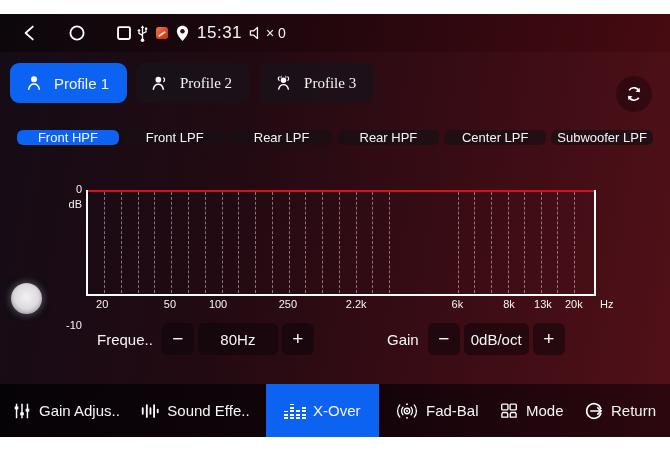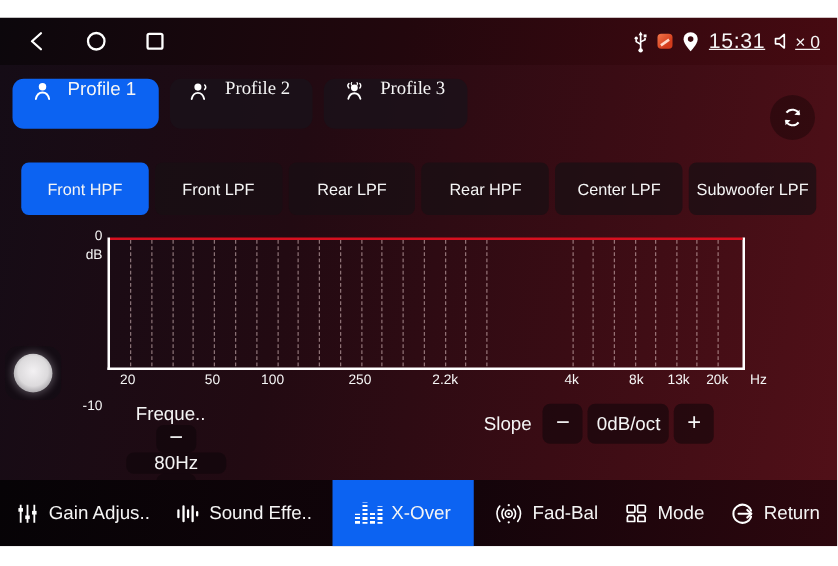--- a/index.html
+++ b/index.html
@@ -1,47 +1,47 @@
 <!DOCTYPE html>
 <html style="--accent: #0c63f2; --curve: #d6101f;"><head>
 <meta charset="utf-8">
 <style>
   html,body{margin:0;padding:0;background:#fff;}
   .frame{position:relative;width:670px;height:453px;background:#ffffff;overflow:hidden;
          font-family:"Liberation Sans", sans-serif;color:#f5f5f5;-webkit-font-smoothing:antialiased;}
   .screen{position:absolute;left:0;top:14px;width:670px;height:423px;overflow:hidden;}
 
   
-  .statusbar{position:relative;height:38px;display:flex;align-items:center;justify-content:space-between;
-             background:linear-gradient(100deg,#0c070c 0%,#22070d 48%,#470a11 100%);text-decoration:underline;}
+  .statusbar{position:relative;height:38px;display:flex;align-items:center;justify-content:flex-start;
+             background:linear-gradient(100deg,#0c070c 0%,#22070d 48%,#470a11 100%);}
   .sys-nav{display:flex;align-items:center;gap:23px;padding-left:18px;}
   .sys-nav .btn{width:24px;height:24px;display:flex;align-items:center;justify-content:center;cursor:pointer;}
   .status-right{display:flex;align-items:center;gap:7px;padding-right:14px;}
   .status-time{font-size:17px;letter-spacing:.5px;}
   .vol-wrap{display:flex;align-items:center;gap:2px;font-size:14px;}
   .app-chip{width:12px;height:12px;border-radius:3px;background:linear-gradient(135deg,#f4764a 0%,#d23c1c 70%);
             position:relative;overflow:hidden;}
   .app-chip::after{content:"";position:absolute;left:2px;top:6px;width:8px;height:2px;background:#ffd9c8;transform:rotate(-35deg);}
 
   
   .content{position:relative;height:332px;
            background:linear-gradient(100deg,#150c16 0%,#220a12 35%,#3a0c14 68%,#511018 100%);}
 
   
   .profile-row{position:absolute;left:10px;top:11px;display:flex;align-items:center;}
-  .profile-btn{height:40px;display:flex;gap:10px;padding:0 18px 0 14px;border-radius:9px;
+  .profile-btn{height:40px;display:flex;align-items:center;gap:10px;padding:0 18px 0 14px;border-radius:9px;
                background:rgba(26,18,25,.78);font-size:15px;cursor:pointer;}
   .profile-btn.selected{background:var(--accent);}
   .profile-btn + .profile-btn{margin-left:9px;font-family:Liberation Serif, serif;}
   .reset-btn{position:absolute;right:18px;top:24px;width:36px;height:36px;border-radius:50%;
              background:rgba(0,0,0,.32);display:flex;align-items:center;justify-content:center;cursor:pointer;}
 
   
   .filter-row{position:absolute;left:17px;right:17px;top:78px;display:flex;gap:5px;}
-  .filter-tab{flex:1;height:42px;border-radius:6px;background:rgba(24,15,20,.72);display:flex;align-items:center;
+  .filter-tab{flex:1;height:15px;border-radius:6px;background:rgba(24,15,20,.72);display:flex;align-items:center;
               justify-content:center;font-size:13px;white-space:nowrap;cursor:pointer;}
   .filter-tab.selected{background:var(--accent);}
 
   
   .graph-box{position:absolute;left:86px;top:138px;width:506px;height:104px;
              border-left:2px solid #fff;border-right:2px solid #fff;border-bottom:2px solid #fff;}
   .curve-line{position:absolute;left:0;right:0;top:0;height:2px;background:var(--curve);}
   .gridlines{position:absolute;inset:2px 0 1px 0;}
   .gridline{position:absolute;top:0;bottom:0;width:0;border-left:1px dashed rgba(225,198,198,.55);}
   .ylab{position:absolute;font-size:11px;text-align:right;width:24px;left:58px;}
@@ -221,46 +221,46 @@
             <div class="gridline" style="left: 96.06%;"></div>
           </div>
         <div class="curve-line"></div>
       </div>
       <div class="xticks">
           <span class="tick" style="left: 3.2%;">20</span>
           <span class="tick" style="left: 16.6%;">50</span>
           <span class="tick" style="left: 26.1%;">100</span>
           <span class="tick" style="left: 39.9%;">250</span>
           <span class="tick" style="left: 53.4%;">2.2k</span>
-          <span class="tick" style="left: 73.4%;">4k</span>
+          <span class="tick" style="left: 73.4%;">6k</span>
           <span class="tick" style="left: 83.6%;">8k</span>
           <span class="tick" style="left: 90.3%;">13k</span>
           <span class="tick" style="left: 96.4%;">20k</span>
         </div>
       <div class="hz-label">Hz</div>
 
       <div class="knob-wrap">
         <div class="knob"></div>
       </div>
 
-      <div class="ctrl-group" style="left:97px;flex-direction:column;">
+      <div class="ctrl-group" style="left:97px;">
         <span class="ctrl-label">Freque..</span>
         <div class="step-btn">
             <span>−</span>
           </div>
         <div class="value-box value-freq">
             <span>80Hz</span>
           </div>
         <div class="step-btn">
             <span>+</span>
           </div>
       </div>
 
       <div class="ctrl-group" style="left:387px;">
-        <span class="ctrl-label">Slope</span>
+        <span class="ctrl-label">Gain</span>
         <div class="step-btn">
             <span>−</span>
           </div>
         <div class="value-box value-slope">
             <span>0dB/oct</span>
           </div>
         <div class="step-btn">
             <span>+</span>
           </div>
       </div>

